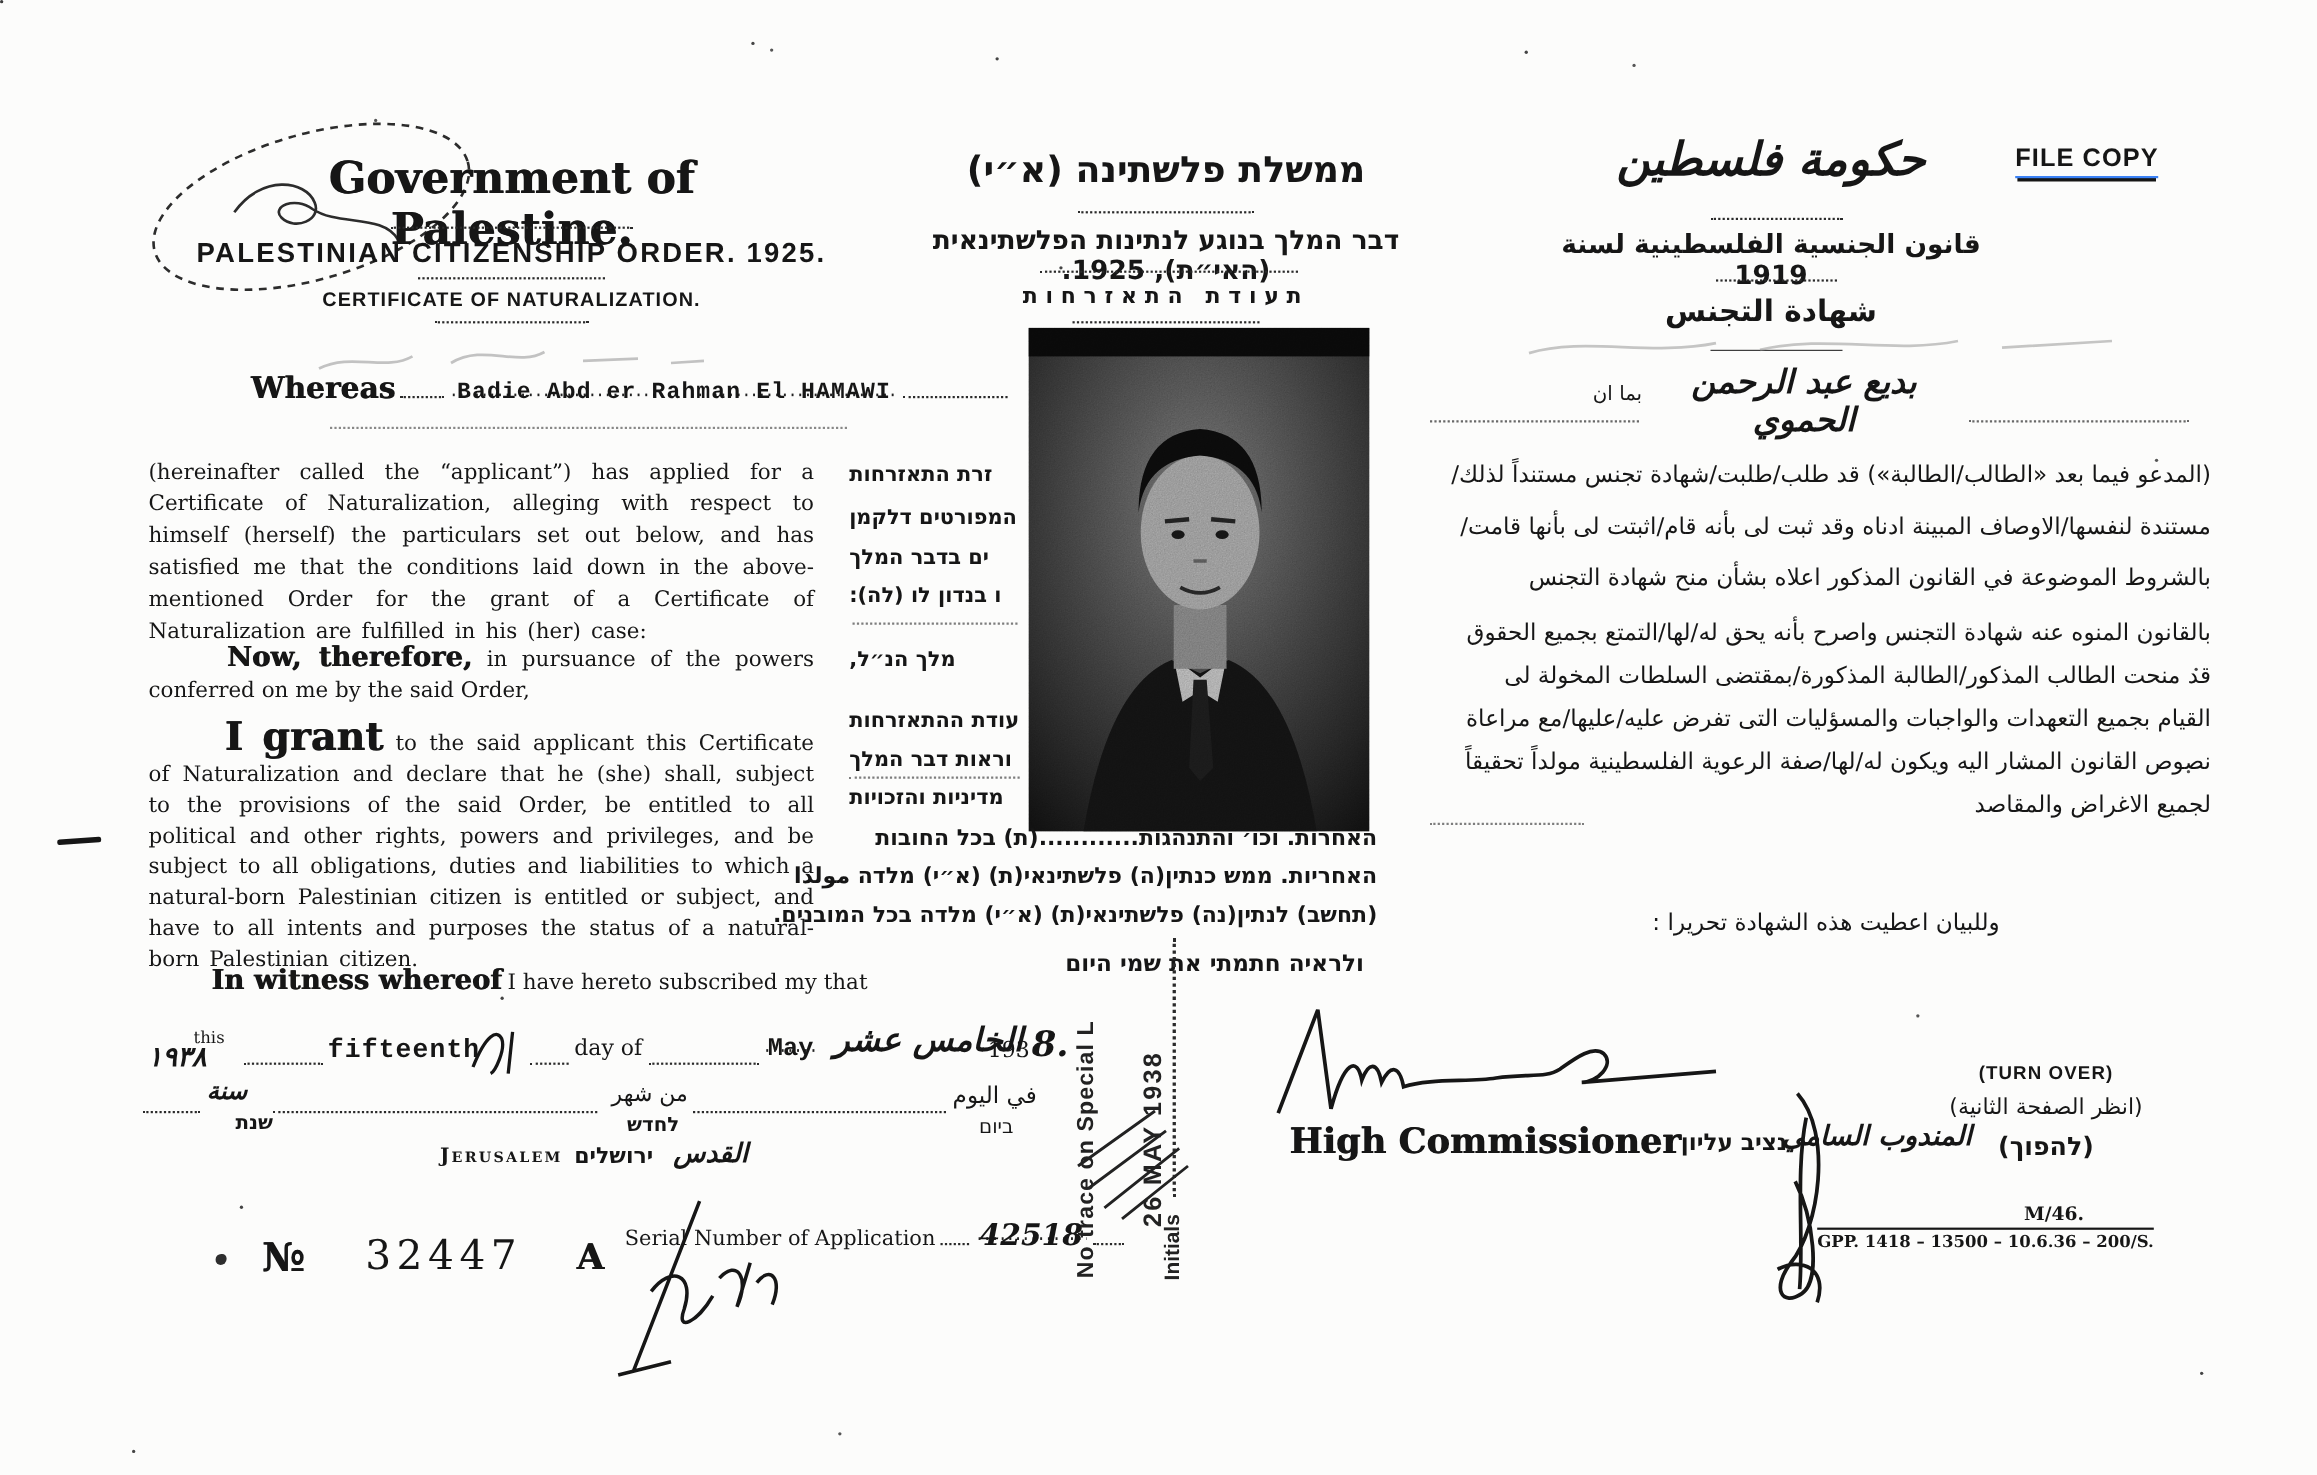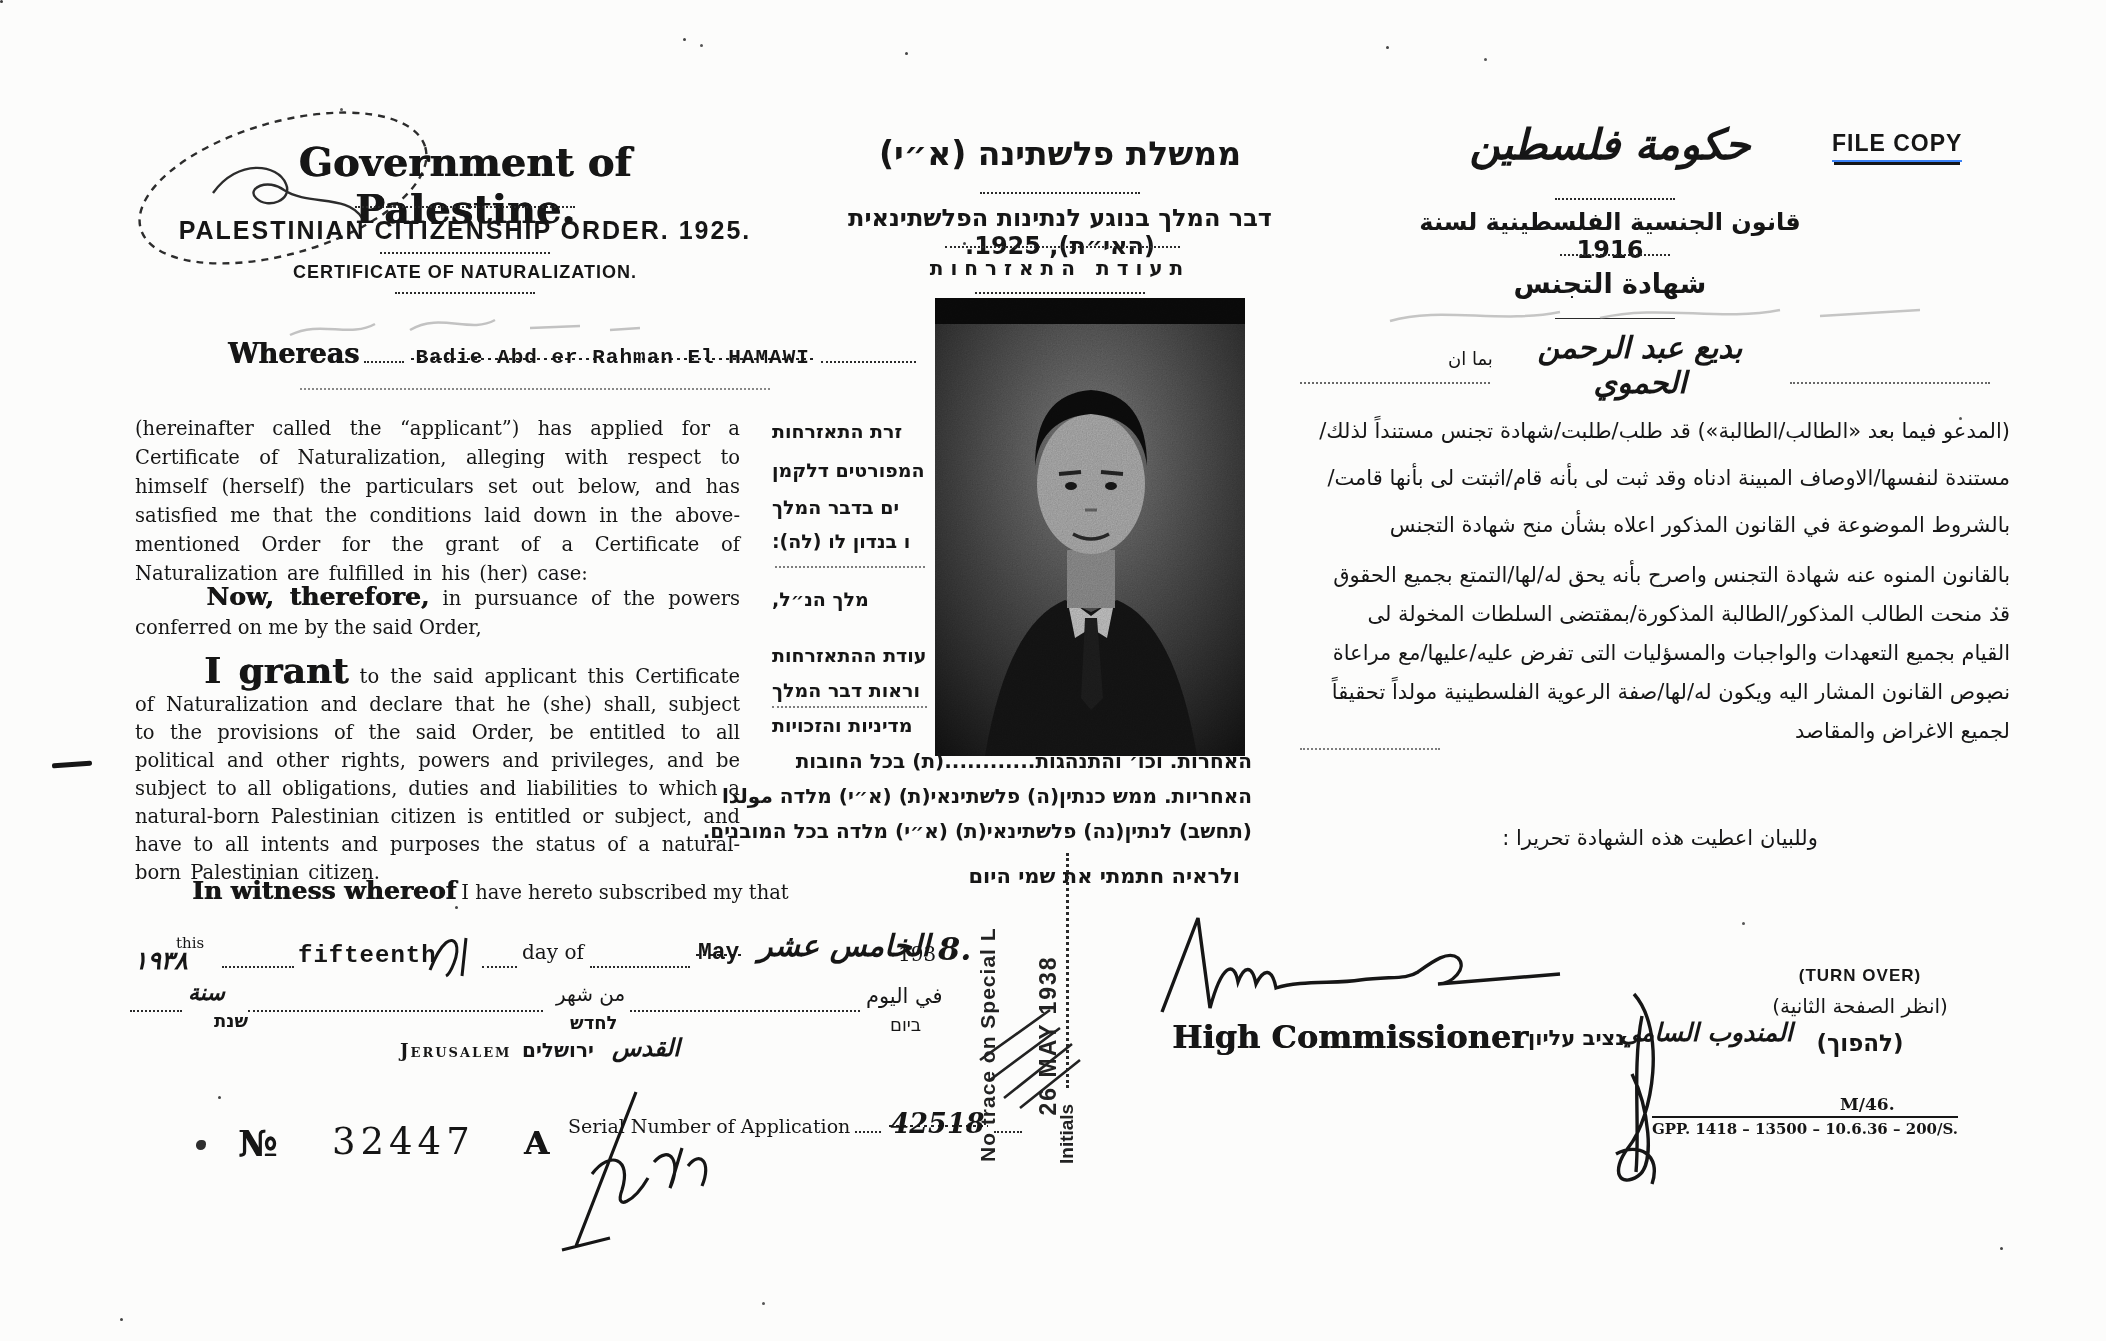--- a/index.html
+++ b/index.html
@@ -51,21 +51,21 @@
 
   <div class="abs ctr he" style="left:860px;top:134px;width:400px;font-size:33px;font-weight:700;">ממשלת פלשתינה (א״י)</div>
   <div class="abs rule-dot" style="left:980px;top:192px;width:160px;"></div>
   <div class="abs ctr he" style="left:800px;top:204px;width:520px;font-size:24px;font-weight:700;">דבר המלך בנוגע לנתינות הפלשתינאית (האי״ת), 1925.</div>
   <div class="abs rule-dot" style="left:945px;top:246px;width:235px;"></div>
   <div class="abs ctr he" style="left:910px;top:256px;width:300px;font-size:20px;font-weight:700;letter-spacing:7px;">תעודת התאזרחות</div>
   <div class="abs rule-dot" style="left:975px;top:292px;width:170px;"></div>
 
   <div class="abs ctr ar hand" style="left:1400px;top:120px;width:420px;font-size:42px;">حكومة فلسطين</div>
   <div class="abs rule-dot" style="left:1555px;top:198px;width:120px;"></div>
-  <div class="abs ctr ar" style="left:1400px;top:208px;width:420px;font-size:24px;font-weight:700;">قانون الجنسية الفلسطينية لسنة 1916</div>
+  <div class="abs ctr ar" style="left:1400px;top:208px;width:420px;font-size:24px;font-weight:700;">قانون الجنسية الفلسطينية لسنة 1919</div>
   <div class="abs rule-dot" style="left:1560px;top:254px;width:110px;"></div>
   <div class="abs ctr ar" style="left:1460px;top:268px;width:300px;font-size:27px;font-weight:700;">شهادة التجنس</div>
   <div class="abs rule-dash" style="left:1555px;top:318px;width:120px;border-bottom-width:1.5px;"></div>
 
   <svg class="abs ghost" style="left:280px;top:300px;" width="420" height="50">
     <path d="M10 35 C40 20 70 38 95 24 M130 30 C160 12 190 34 215 20 M250 28 L300 26 M330 30 L360 28" fill="none" stroke="#8a8a8a" stroke-width="2.5"></path>
   </svg>
   <svg class="abs ghost" style="left:1380px;top:296px;" width="560" height="40">
     <path d="M10 25 C60 10 120 28 180 16 M220 22 C280 8 340 26 400 14 M440 20 L540 14" fill="none" stroke="#8f8f8f" stroke-width="2.5"></path>
   </svg>

